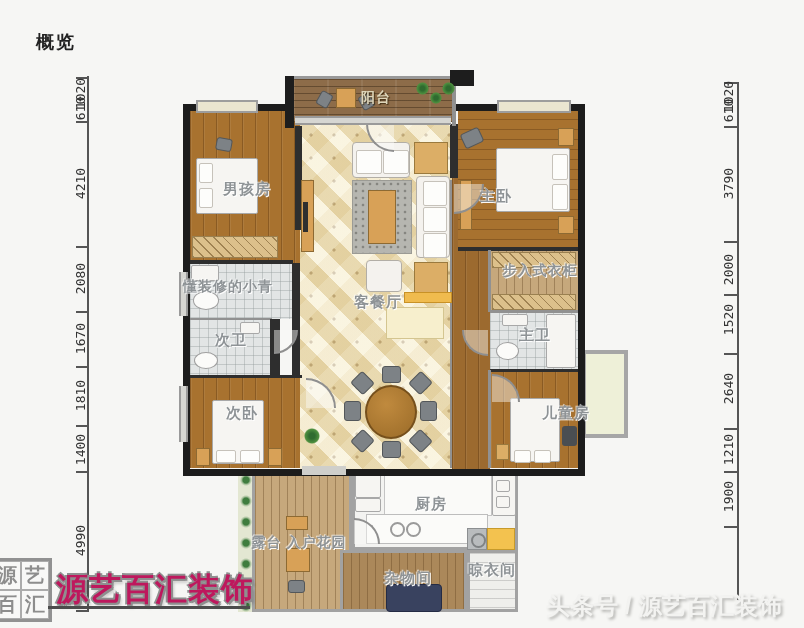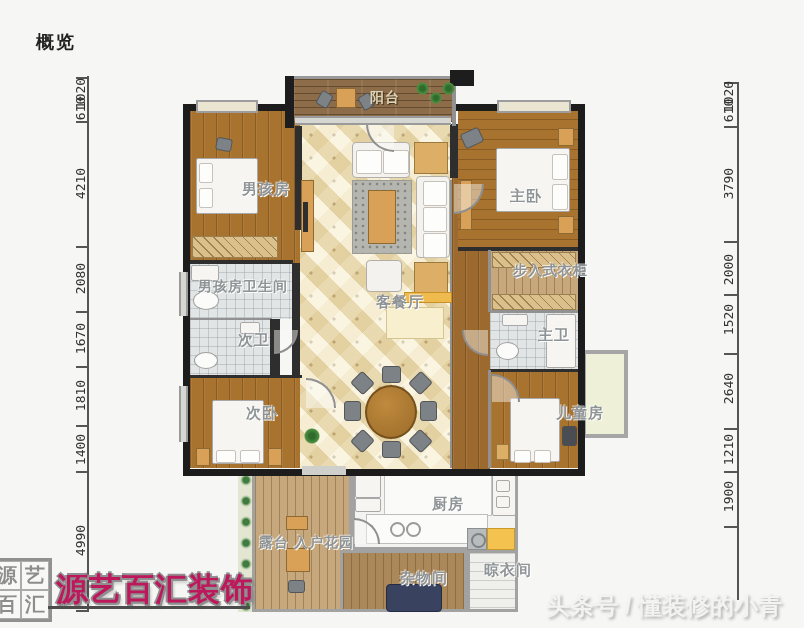--- a/index.html
+++ b/index.html
@@ -55,21 +55,21 @@
   .toilet{background:#fbfbf9;border:1px solid #9f9f9f;border-radius:50%}
   .plant{background:radial-gradient(circle,#2f6b2f 25%,#4e8f3f 60%,transparent 72%);border-radius:50%}
   .greens{background-color:#e3e7d2;background-image:
     radial-gradient(circle at 8px 10px,#3f7d3f 3px,rgba(63,125,63,.35) 4.5px,transparent 6px);
     background-size:16px 21px}
   .navybed{background:#39425f;border:1px solid #242b44;border-radius:4px}
   .yellowbox{background:#f3c24f;border:1px solid #c79a2a;box-sizing:border-box}
   .washer{background:#b9bcbe;border:1px solid #8c8f91;box-sizing:border-box}
   
   .room-label{position:absolute;font-weight:bold;color:#8e9396;white-space:nowrap;letter-spacing:1px;
-    text-shadow:1px 1px 0 rgba(255,255,255,.95),-1px -1px 0 rgba(255,255,255,.6);font-size:15px;text-align:right;z-index:6}
+    text-shadow:1px 1px 0 rgba(255,255,255,.95),-1px -1px 0 rgba(255,255,255,.6);font-size:15px;text-align:center;z-index:6}
   .on-dark{color:#ddd5ba;text-shadow:1px 1px 1px rgba(55,38,12,.85)}
   .dim{position:absolute;font-family:"DejaVu Sans Mono","Liberation Mono",monospace;font-size:13px;color:#333;
     transform:rotate(-90deg);transform-origin:center;width:44px;text-align:center;z-index:6}
   .title{position:absolute;left:36px;top:30px;font-size:18px;font-weight:bold;color:#222;letter-spacing:2px}
   .brand{position:absolute;left:56px;top:568px;font-size:32px;font-weight:bold;letter-spacing:1px;white-space:nowrap;
     color:#be185d;z-index:7;
     text-shadow:2px 0 0 #8f8f8f,-2px 0 0 #8f8f8f,0 2px 0 #8f8f8f,0 -2px 0 #8f8f8f,2px 2px 0 #8f8f8f,3px 4px 3px rgba(0,0,0,.18)}
   .brand-line{position:absolute;left:48px;top:606px;width:202px;height:3px;background:#4c4c4c;z-index:7}
   .credit{position:absolute;left:546px;top:590px;font-size:24px;font-weight:bold;white-space:nowrap;
     color:#f3f3f1;text-shadow:2px 2px 3px #b2b2af;z-index:7}
@@ -270,34 +270,34 @@
 <div class="abs z2 arc arc-bl" style="left:366px;top:124px;width:28px;height:28px"></div>
 <div class="abs z2 arc arc-tr" style="left:306px;top:378px;width:30px;height:30px"></div>
 <div class="abs z2 arc arc-br" style="left:454px;top:184px;width:30px;height:30px"></div>
 <div class="abs z2 arc arc-tr" style="left:492px;top:374px;width:28px;height:28px"></div>
 <div class="abs z2 arc arc-bl" style="left:462px;top:330px;width:26px;height:26px"></div>
 <div class="abs z2 arc arc-br" style="left:274px;top:330px;width:24px;height:24px"></div>
 <div class="abs z2 arc arc-tr" style="left:354px;top:518px;width:26px;height:26px"></div>
 
 <span class="room-label on-dark" style="left:352px;top:89px;width:48px;font-size:14px">阳台</span>
 <span class="room-label" style="left:204px;top:180px;width:86px">男孩房</span>
-<span class="room-label" style="left:482px;top:187px;width:60px">主卧</span>
-<span class="room-label" style="left:168px;top:278px;width:120px;font-size:14px">男孩房卫生间</span>
+<span class="room-label" style="left:466px;top:187px;width:60px">主卧</span>
+<span class="room-label" style="left:168px;top:278px;width:120px;font-size:14px">懂装修的小青</span>
 <span class="room-label" style="left:492px;top:262px;width:96px;font-size:14px">步入式衣柜</span>
 <span class="room-label" style="left:332px;top:293px;width:92px">客餐厅</span>
 <span class="room-label" style="left:192px;top:331px;width:78px">次卫</span>
 <span class="room-label" style="left:500px;top:326px;width:70px">主卫</span>
 <span class="room-label" style="left:206px;top:404px;width:72px">次卧</span>
 <span class="room-label" style="left:528px;top:404px;width:76px">儿童房</span>
 <span class="room-label" style="left:398px;top:495px;width:66px">厨房</span>
 <span class="room-label" style="left:244px;top:534px;width:110px;font-size:14px">露台 入户花园</span>
 <span class="room-label" style="left:368px;top:569px;width:80px">杂物间</span>
 <span class="room-label" style="left:452px;top:561px;width:80px">晾衣间</span>
 
 <div class="seal">
   <span>源</span>
   <span>艺</span>
   <span>百</span>
   <span>汇</span>
 </div>
 <div class="brand">源艺百汇装饰</div>
 <div class="brand-line"></div>
-<div class="credit">头条号 / 懂装修的小青</div>
+<div class="credit">头条号 / 源艺百汇装饰</div>
 
 </body></html>

